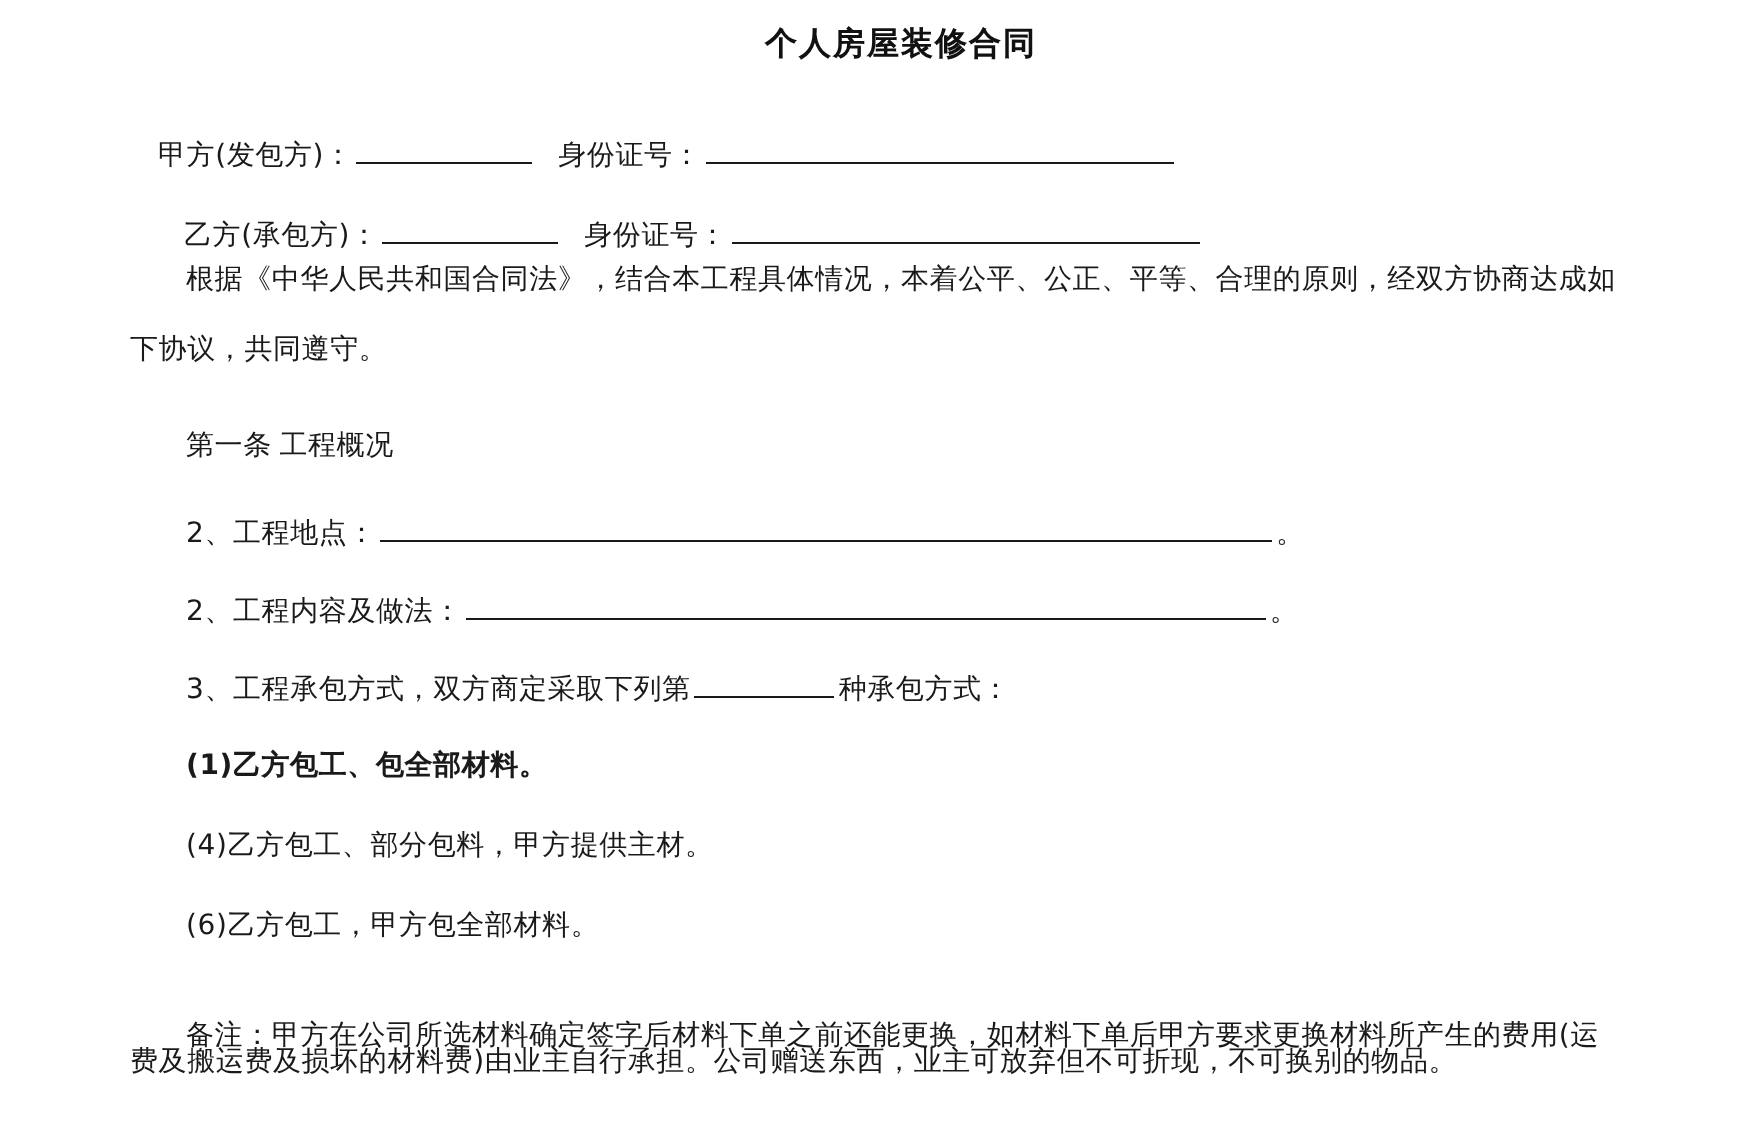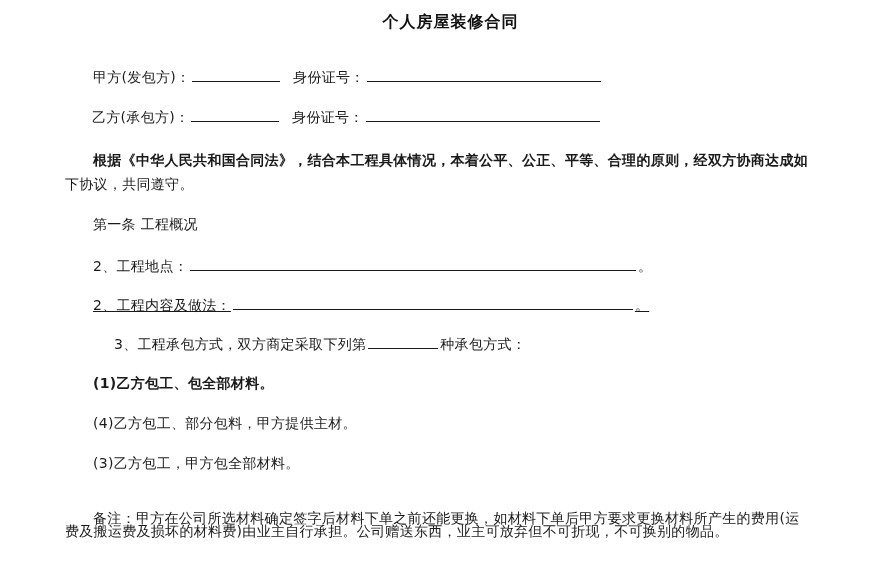--- a/index.html
+++ b/index.html
@@ -8,45 +8,45 @@
   .title { position: absolute; left: 0; width: 869px; top: 12px; text-align: center;
            font-size: 16px; font-weight: bold; letter-spacing: 1px; color: #111; padding-left: 16px; }
   .line { position: absolute; font-size: 14px; line-height: 20px; white-space: nowrap; letter-spacing: 0.3px; }
   .blank { display: inline-block; border-bottom: 1px solid #1a1a1a; height: 14px; vertical-align: baseline; margin: 0 2px; }
 </style>
 </head>
 <body>
 
 <div class="title">个人房屋装修合同</div>
 
-<div class="line" style="left:93px; top:67px;">
+<div class="line" style="left:79px; top:67px;">
   <span>甲方(发包方)：</span><span class="blank" style="width:88px;"></span>
   <span style="margin-left:6px;">身份证号：</span><span class="blank" style="width:234px;"></span>
 </div>
 
 <div class="line" style="left:92px; top:107px;">
   <span>乙方(承包方)：</span><span class="blank" style="width:88px;"></span>
   <span style="margin-left:6px;">身份证号：</span><span class="blank" style="width:234px;"></span>
 </div>
 
-<div class="line" style="left:93px; top:150px;font-weight:bold;">根据《中华人民共和国合同法》，结合本工程具体情况，本着公平、公正、平等、合理的原则，经双方协商达成如</div>
-<div class="line" style="left:65px; top:175px;font-family:Liberation Mono, monospace;">下协议，共同遵守。</div>
+<div class="line" style="left:93px; top:130px;">根据《中华人民共和国合同法》，结合本工程具体情况，本着公平、公正、平等、合理的原则，经双方协商达成如</div>
+<div class="line" style="left:65px; top:165px;">下协议，共同遵守。</div>
 
-<div class="line" style="left:93px; top:214px;">第一条 工程概况</div>
+<div class="line" style="left:93px; top:214px;font-family:Liberation Serif, serif;">第一条 工程概况</div>
 
 <div class="line" style="left:93px; top:256px;">
   <span>2、工程地点：</span><span class="blank" style="width:446px;"></span><span>。</span>
 </div>
 
-<div class="line" style="left:93px; top:295px;text-decoration:underline;">
+<div class="line" style="left:93px; top:295px;">
   <span>2、工程内容及做法：</span><span class="blank" style="width:400px;"></span><span>。</span>
 </div>
 
-<div class="line" style="left:93px; top:334px;margin-left:21px;">
+<div class="line" style="left:93px; top:334px;">
   <span>3、工程承包方式，双方商定采取下列第</span><span class="blank" style="width:70px;"></span><span>种承包方式：</span>
 </div>
 
 <div class="line" style="left:93px; top:373px;font-weight:bold;">(1)乙方包工、包全部材料。</div>
 <div class="line" style="left:93px; top:413px;">(4)乙方包工、部分包料，甲方提供主材。</div>
-<div class="line" style="left:93px; top:453px;">(3)乙方包工，甲方包全部材料。</div>
+<div class="line" style="left:93px; top:453px;">(6)乙方包工，甲方包全部材料。</div>
 
 <div class="line" style="left:93px; top:508px;">备注：甲方在公司所选材料确定签字后材料下单之前还能更换，如材料下单后甲方要求更换材料所产生的费用(运</div>
 <div class="line" style="left:65px; top:521px;text-align:right;">费及搬运费及损坏的材料费)由业主自行承担。公司赠送东西，业主可放弃但不可折现，不可换别的物品。</div>
 
 </body></html>

